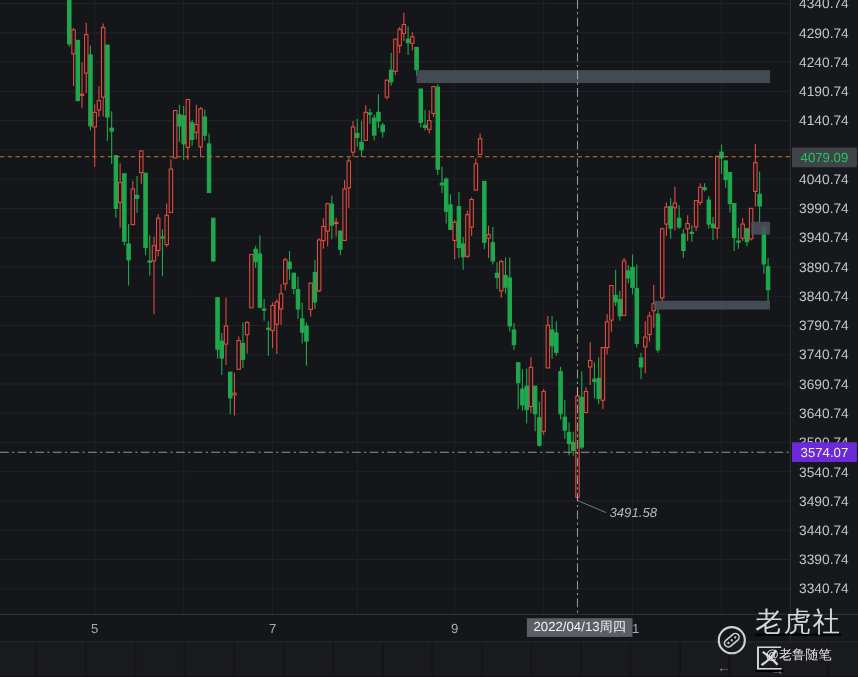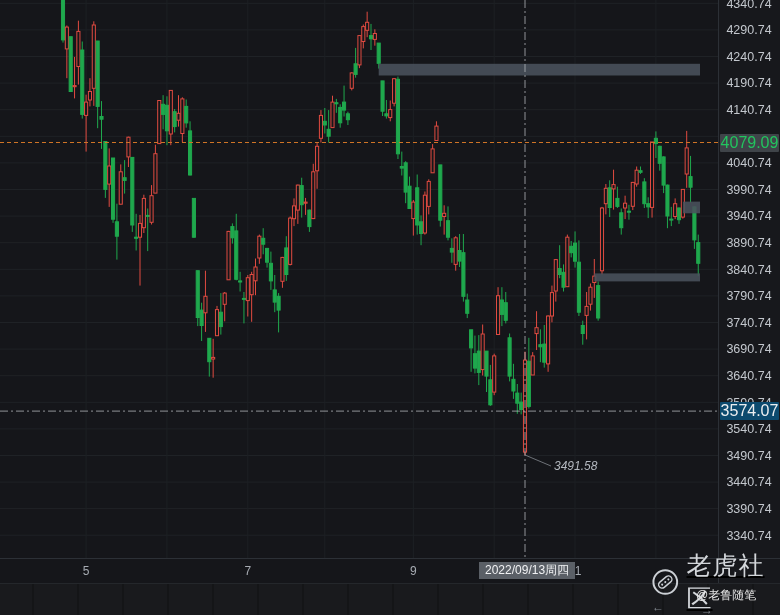--- a/index.html
+++ b/index.html
@@ -1,22 +1,22 @@
 <!DOCTYPE html>
 <html><head>
 <meta charset="utf-8">
 <style>
   html,body{margin:0;padding:0;background:#101114;}
   #stage{position:relative;width:780px;height:615px;background:#15161a;overflow:hidden;
          font-family:"Liberation Sans",sans-serif;}
   #chart-svg{position:absolute;left:0;top:0;}
   .tag{position:absolute;left:720px;width:59px;height:18px;line-height:18px;text-align:center;
-       font-size:16px;border-radius:1px;}
+       font-size:12px;border-radius:1px;}
   #price-line-tag{background:#3f4449;color:#22c55e;top:133px;}
-  #crosshair-price-tag{background:#0c4a6e;color:#eceef0;top:402px;}
+  #crosshair-price-tag{background:#6d28d9;color:#eceef0;top:402px;}
   #crosshair-date-tag{position:absolute;top:562px;height:17px;line-height:17px;padding:0 6px;
        background:#5a5f66;color:#f0f1f3;font-size:12px;text-align:center;}
   #low-annotation{position:absolute;left:554px;top:459px;font-size:12px;color:#b3b8bf;font-style:italic;}
   #watermark{position:absolute;left:650px;top:549px;display:flex;align-items:center;gap:6px;text-decoration:underline;}
   #watermark-brand{font-size:25px;color:#d3d6da;font-weight:500;letter-spacing:1px;}
   #watermark-author{position:absolute;left:696px;top:587px;font-size:12px;color:#e5e5e5;}
   .nav-arrow{position:absolute;font-size:12px;color:#80868e;cursor:pointer;line-height:12px;}
   #nav-left{left:652px;top:601px;}
   #nav-right{left:701px;top:604px;}
 </style>
@@ -451,21 +451,21 @@
         <text x="247.8" y="575">7</text>
         <text x="413.4" y="575">9</text>
         <text x="575.1" y="575">11</text>
       </g>
     </svg>
 
   <div class="tag" id="price-line-tag" style="top: 134px;">4079.09</div>
 
   <div class="tag" id="crosshair-price-tag" style="top: 402px;">3574.07</div>
 
-  <div id="crosshair-date-tag" style="left: 479px; min-width: 80px;">2022/09/13周四</div>
+  <div id="crosshair-date-tag" style="left: 479px; min-width: 80px;">2022/04/13周四</div>
 
   <div id="low-annotation">3491.58</div>
 
   <div id="watermark">
     <svg width="34" height="34" viewBox="0 0 34 34">
       <circle cx="17" cy="17" r="13.2" fill="none" stroke="#ccd0d5" stroke-width="2.2"></circle>
       <g transform="rotate(-40 17 17)">
         <rect x="8.5" y="13.2" width="17" height="7.6" rx="3.8" fill="none" stroke="#ccd0d5" stroke-width="1.6"></rect>
         <circle cx="12.5" cy="17" r="1.15" fill="#ccd0d5"></circle>
         <circle cx="17" cy="17" r="1.15" fill="#ccd0d5"></circle>

